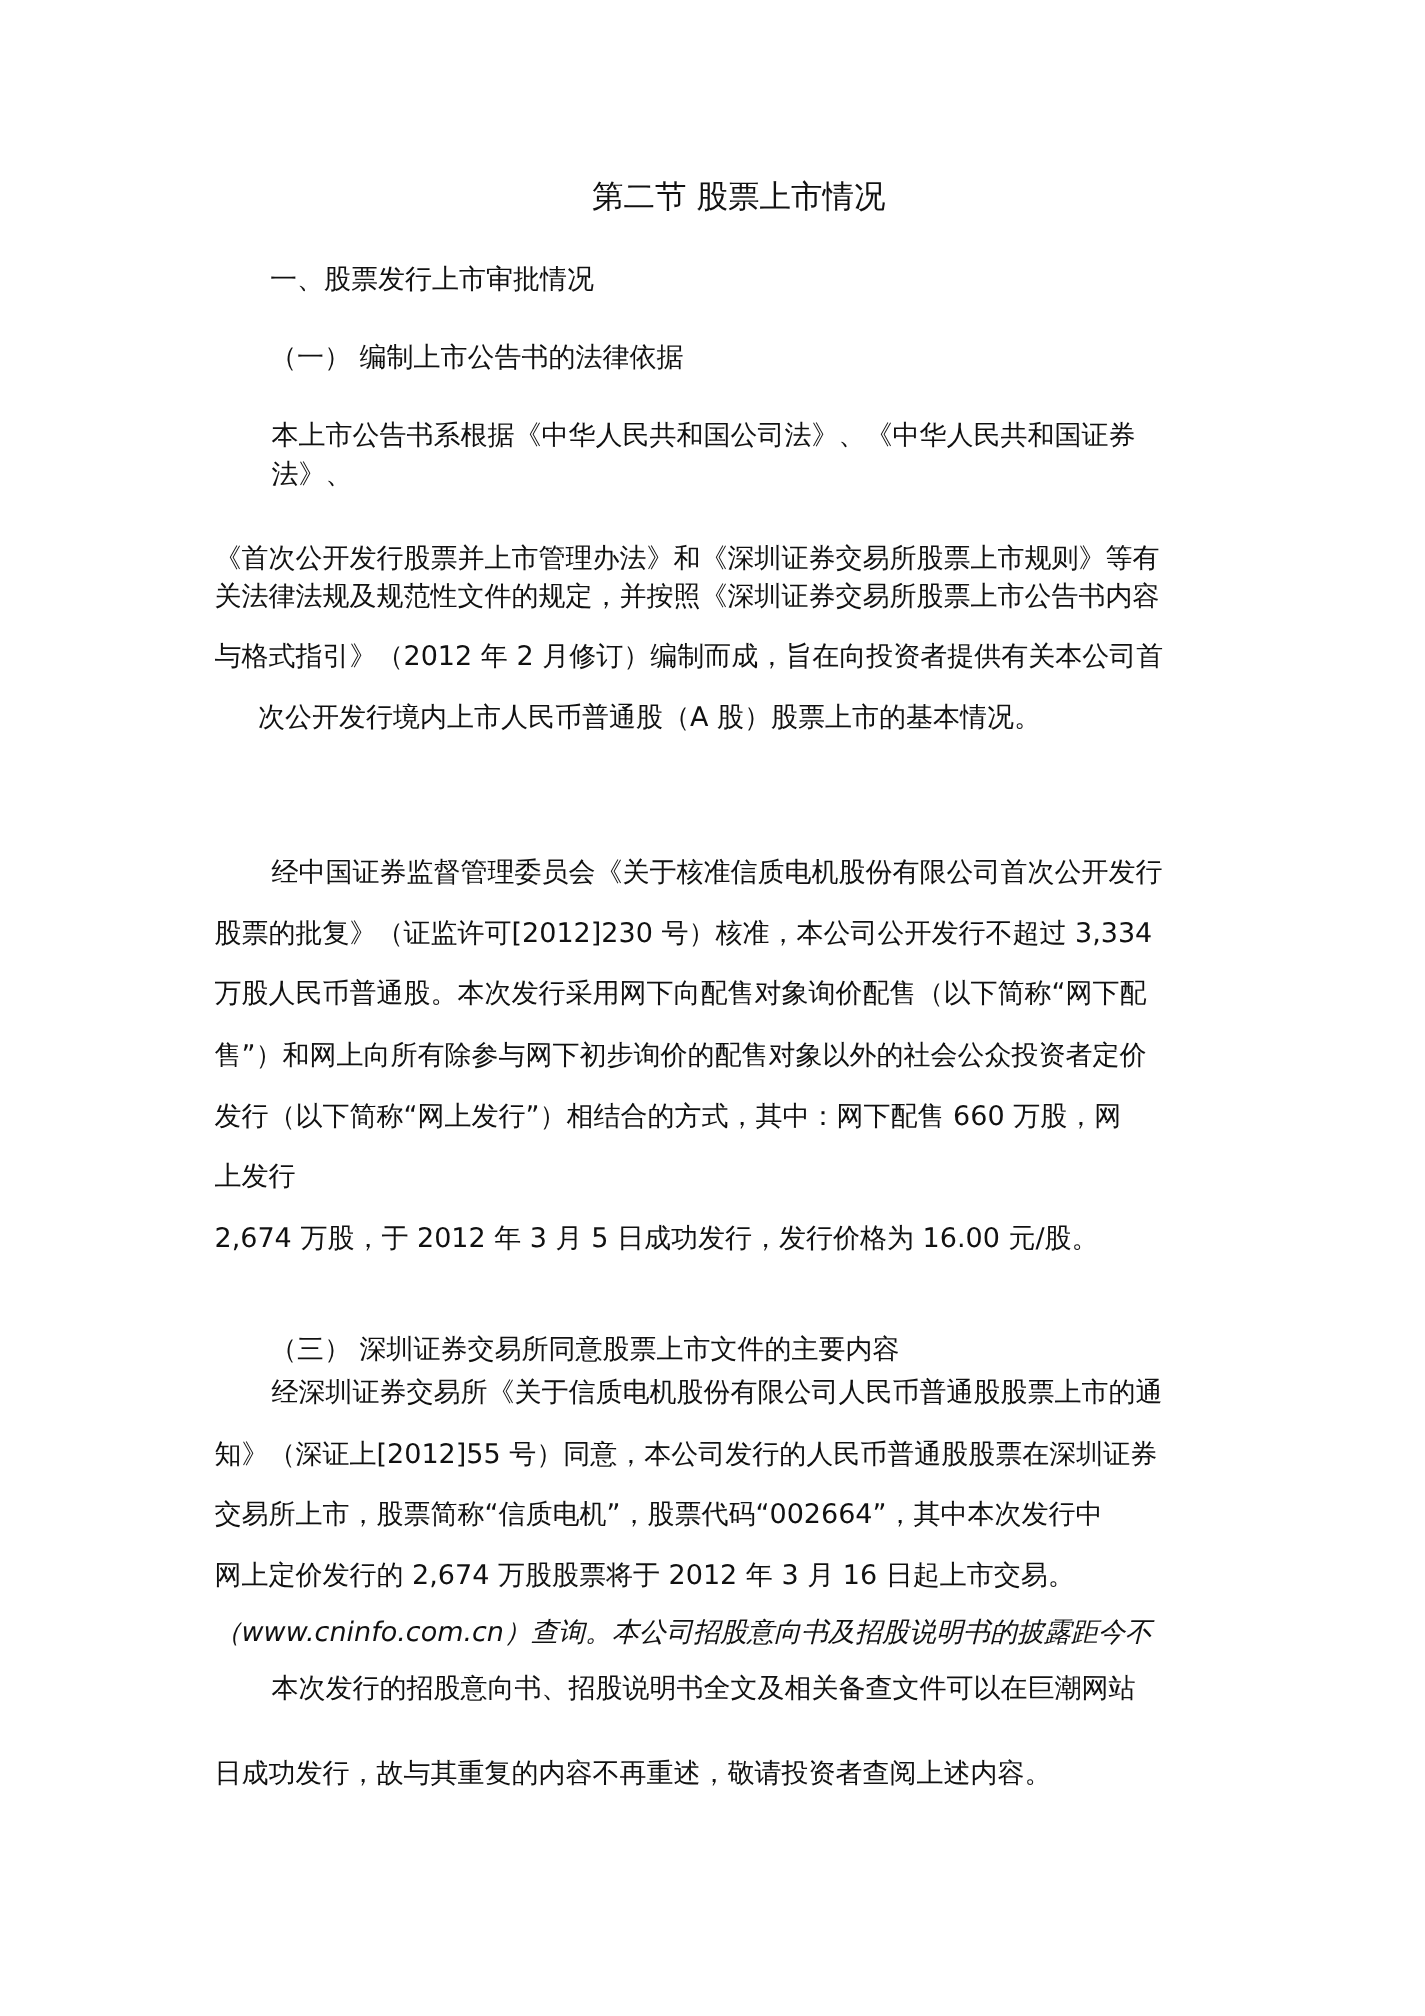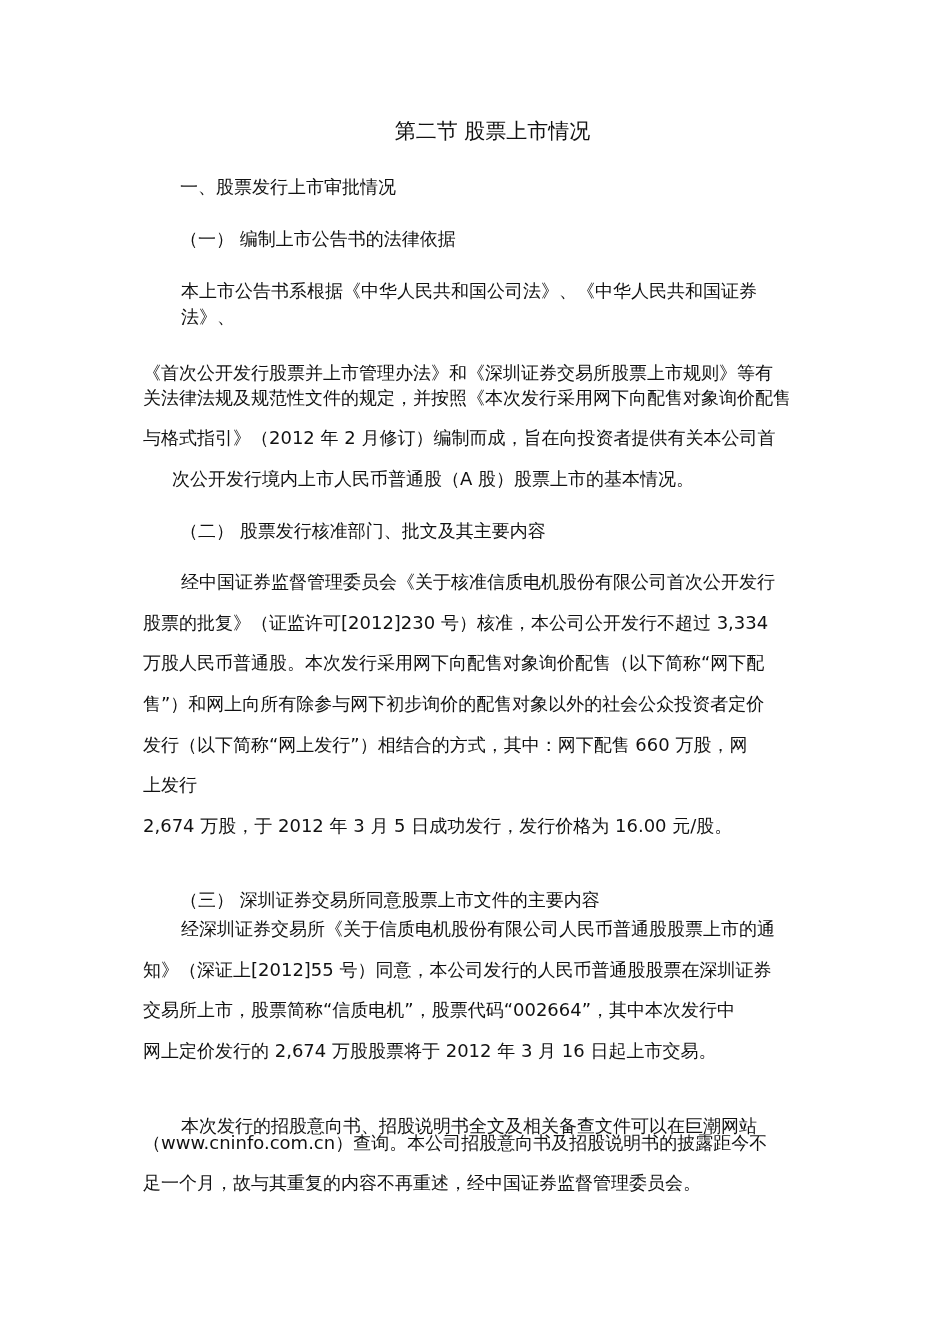--- a/index.html
+++ b/index.html
@@ -22,26 +22,25 @@
   <div class="title">第二节 股票上市情况</div>
 
   <div class="line h1" style="top:174px;">一、股票发行上市审批情况</div>
 
   <div class="line h2" style="top:226px;">（一）  编制上市公告书的法律依据</div>
 
   <div>
     <div class="line indent" style="top:278px;">本上市公告书系根据《中华人民共和国公司法》、《中华人民共和国证券</div>
     <div class="line indent" style="top:304px;">法》、</div>
     <div class="line flush" style="top:344px;margin-top:16px;">《首次公开发行股票并上市管理办法》和《深圳证券交易所股票上市规则》等有</div>
-    <div class="line flush" style="top:385px;">关法律法规及规范性文件的规定，并按照《本次发行采用网下向配售对象询价配售</div>
+    <div class="line flush" style="top:385px;">关法律法规及规范性文件的规定，并按照《深圳证券交易所股票上市公告书内容</div>
     <div class="line flush" style="top:425px;">与格式指引》（2012 年 2 月修订）编制而成，旨在向投资者提供有关本公司首</div>
     <div class="line flush" style="top:466px;margin-left:29px;">次公开发行境内上市人民币普通股（A 股）股票上市的基本情况。</div>
   </div>
 
-  <div class="line h2" style="top:518px;">（二）  股票发行核准部门、批文及其主要内容</div>
 
   <div>
     <div class="line indent" style="top:569px;">经中国证券监督管理委员会《关于核准信质电机股份有限公司首次公开发行</div>
     <div class="line flush" style="top:610px;">股票的批复》（证监许可[2012]230 号）核准，本公司公开发行不超过 3,334</div>
     <div class="line flush" style="top:650px;">万股人民币普通股。本次发行采用网下向配售对象询价配售（以下简称“网下配</div>
     <div class="line flush" style="top:691px;text-align:center;">售”）和网上向所有除参与网下初步询价的配售对象以外的社会公众投资者定价</div>
     <div class="line flush" style="top:732px;">发行（以下简称“网上发行”）相结合的方式，其中：网下配售 660 万股，网</div>
     <div class="line flush" style="top:772px;">上发行</div>
     <div class="line flush" style="top:813px;">2,674 万股，于 2012 年 3 月 5 日成功发行，发行价格为 16.00 元/股。</div>
   </div>
@@ -50,17 +49,17 @@
 
   <div>
     <div class="line indent" style="top:916px;">经深圳证券交易所《关于信质电机股份有限公司人民币普通股股票上市的通</div>
     <div class="line flush" style="top:957px;">知》（深证上[2012]55 号）同意，本公司发行的人民币普通股股票在深圳证券</div>
     <div class="line flush" style="top:997px;">交易所上市，股票简称“信质电机”，股票代码“002664”，其中本次发行中</div>
     <div class="line flush" style="top:1038px;">网上定价发行的 2,674 万股股票将于 2012 年 3 月 16 日起上市交易。</div>
   </div>
 
   <div>
     <div class="line indent" style="top:1089px;margin-top:24px;">本次发行的招股意向书、招股说明书全文及相关备查文件可以在巨潮网站</div>
-    <div class="line flush" style="top:1130px;">（www.cninfo.com.cn）查询。本公司招股意向书及招股说明书的披露距今不</div>
-    <div class="line flush" style="top:1170px;">足一个月，故与其重复的内容不再重述，经中国证券监督管理委员会。</div>
+    <div class="line flush" style="top:1076px;font-style:italic;">（www.cninfo.com.cn）查询。本公司招股意向书及招股说明书的披露距今不</div>
+    <div class="line flush" style="top:1170px;">日成功发行，故与其重复的内容不再重述，敬请投资者查阅上述内容。</div>
   </div>
 
 </div>
 
 </body></html>

